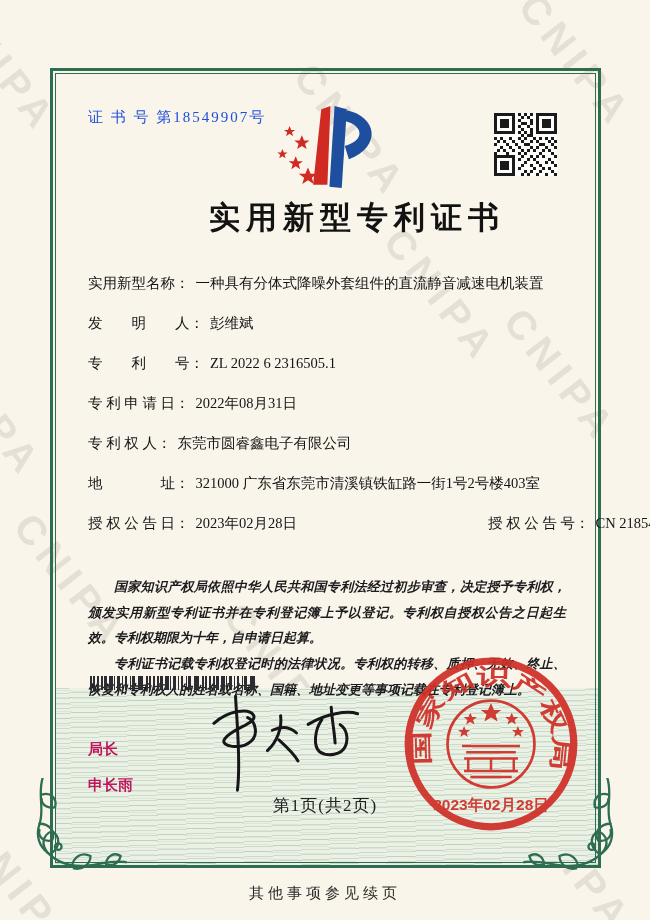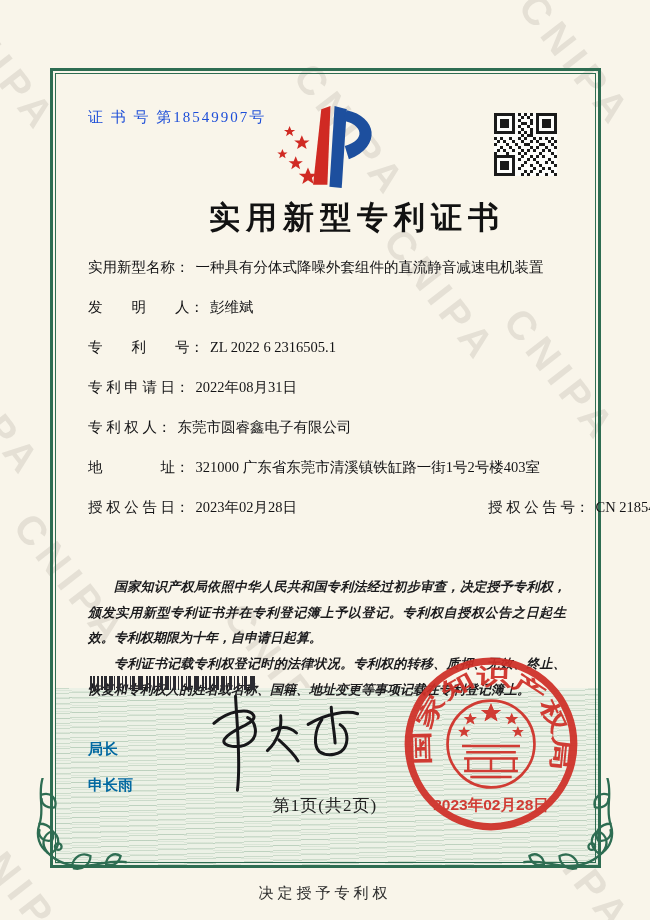--- a/index.html
+++ b/index.html
@@ -27,34 +27,34 @@
 
   .cert-no{position:absolute;left:88px;top:108px;font-size:15px;letter-spacing:2px;color:#1d4ed8;z-index:6;}
 
   .logo{position:absolute;left:268px;top:101px;z-index:6;}
   .qr{position:absolute;left:494px;top:113px;z-index:6;}
 
   .title{position:absolute;left:0;top:197px;width:650px;text-align:center;
          font-size:31px;font-weight:bold;letter-spacing:6px;color:#121212;z-index:6;margin-left:32px;}
 
   .row{position:absolute;left:88px;font-size:14.5px;color:#141416;z-index:6;white-space:nowrap;}
-  .row .lab{display:inline-block;}
+  .row .lab{display:inline-block;margin-top:16px;}
   .row .val{margin-left:6px;}
   .pair2{position:absolute;left:400px;top:0;}
 
   .paras{position:absolute;left:88px;top:532px;width:478px;z-index:6;
          font-size:13px;line-height:1.98;font-weight:bold;font-style:italic;color:#1b1b1d;text-align:justify;margin-top:42px;}
   .paras p{margin:0;text-indent:2em;}
 
   .barcode{position:absolute;left:90px;top:676px;width:168px;height:14px;z-index:6;
     background:
       repeating-linear-gradient(90deg,#2b2b31 0 1px,rgba(0,0,0,0) 1px 3px,#2b2b31 3px 5px,rgba(0,0,0,0) 5px 8px),
       repeating-linear-gradient(90deg,#2b2b31 0 2px,rgba(0,0,0,0) 2px 7px);}
 
-  .commissioner{position:absolute;left:88px;top:731px;z-index:6;color:#0369a1;
+  .commissioner{position:absolute;left:88px;top:731px;z-index:6;color:#be185d;
     font-family:"Liberation Sans","DejaVu Sans",sans-serif;font-weight:bold;font-size:15px;line-height:2.4;}
   .signature{position:absolute;left:185px;top:690px;z-index:6;transform:rotate(-3deg);}
 
   .seal{position:absolute;left:402px;top:655px;z-index:7;opacity:.93;}
 
   .page-no{position:absolute;left:0;top:794px;width:650px;text-align:center;
            font-size:17px;color:#222;z-index:6;letter-spacing:1px;}
   .footnote{position:absolute;left:0;top:884px;width:650px;text-align:center;
             font-size:15px;letter-spacing:4px;color:#2b2b2b;z-index:6;}
 </style>
@@ -227,15 +227,15 @@
       <path d="M62,94 L110,94"></path>
       <path d="M60,100 L112,100 M64,100 L64,112 M86,100 L86,112 M108,100 L108,112 M60,112 L112,112"></path>
       <path d="M66,118 L106,118"></path>
       <circle cx="86" cy="86" r="42" stroke-width="2.6"></circle>
     </g>
     <text x="86" y="150" text-anchor="middle" font-size="15" font-weight="bold" fill="#cf2f27" font-family="'Liberation Sans','DejaVu Sans',sans-serif">2023年02月28日</text>
   </svg>
 
   <div class="page-no">第1页(共2页)</div>
 
-  <div class="footnote">决定授予专利权</div>
+  <div class="footnote">其他事项参见续页</div>
 
 </div>
 
 </body></html>

